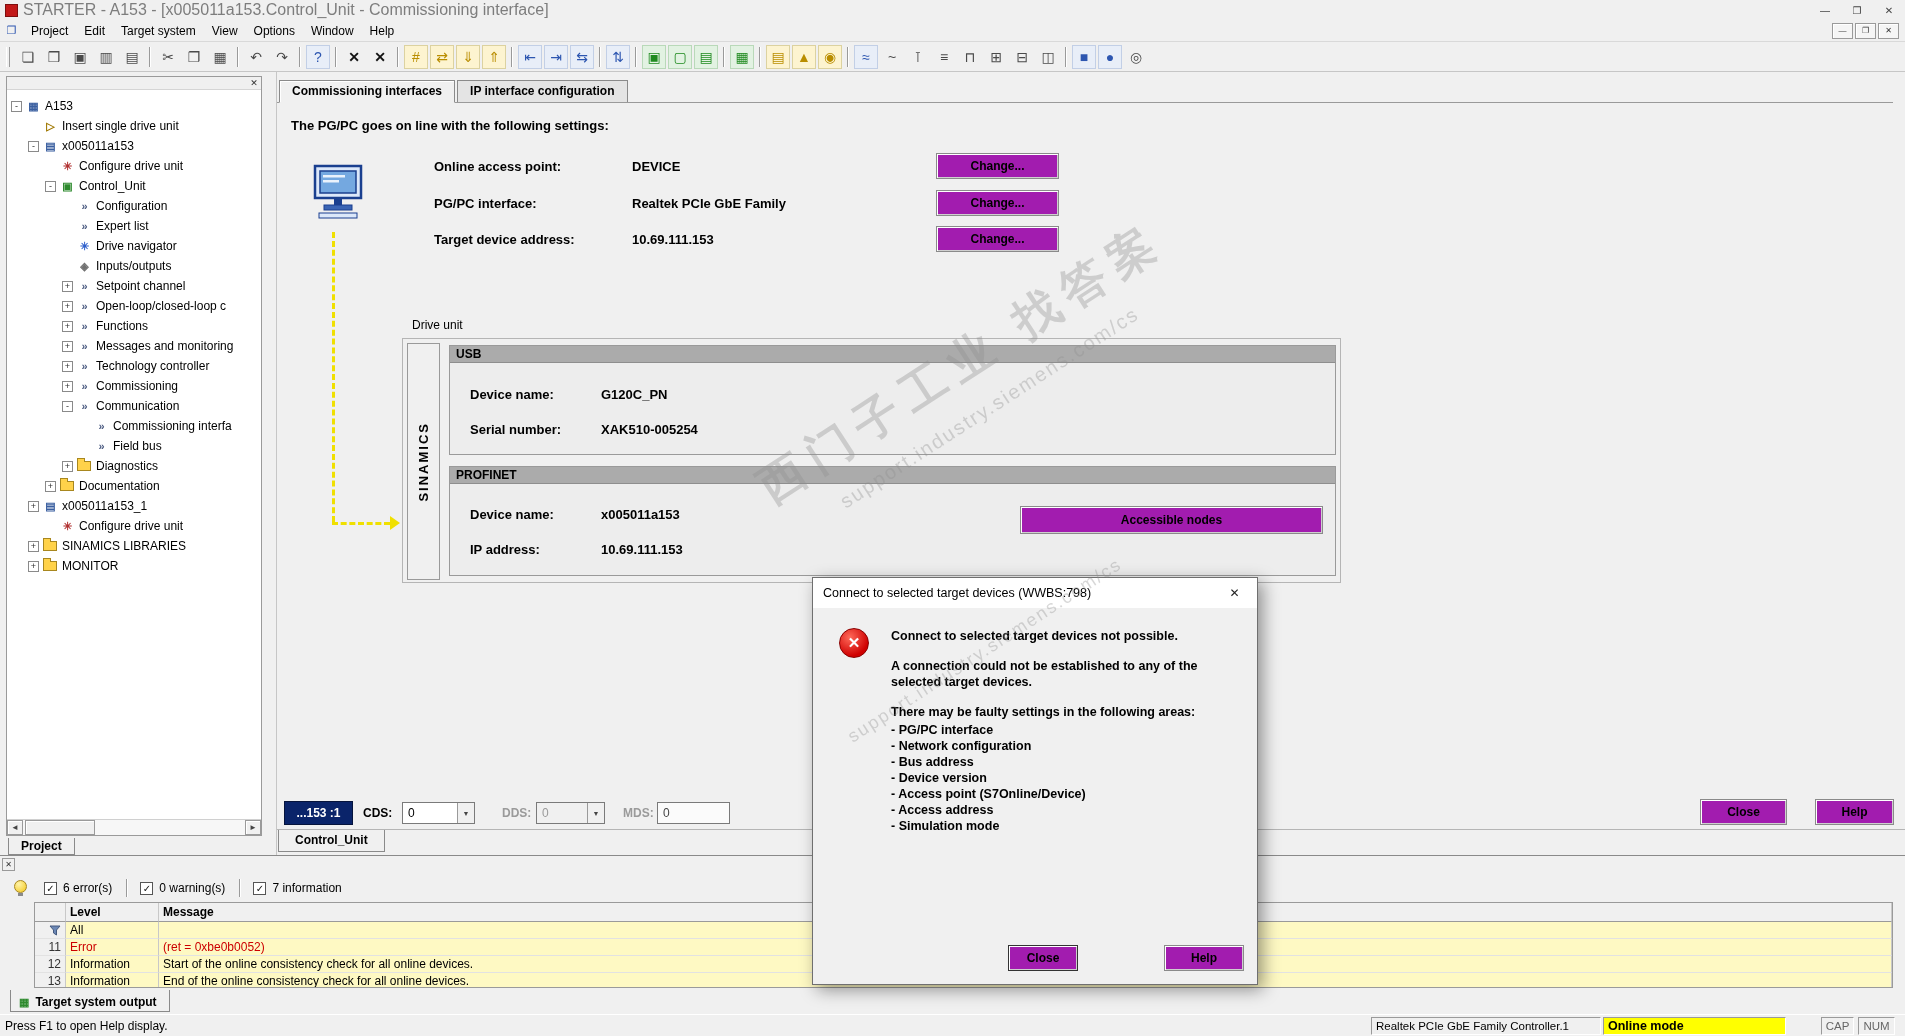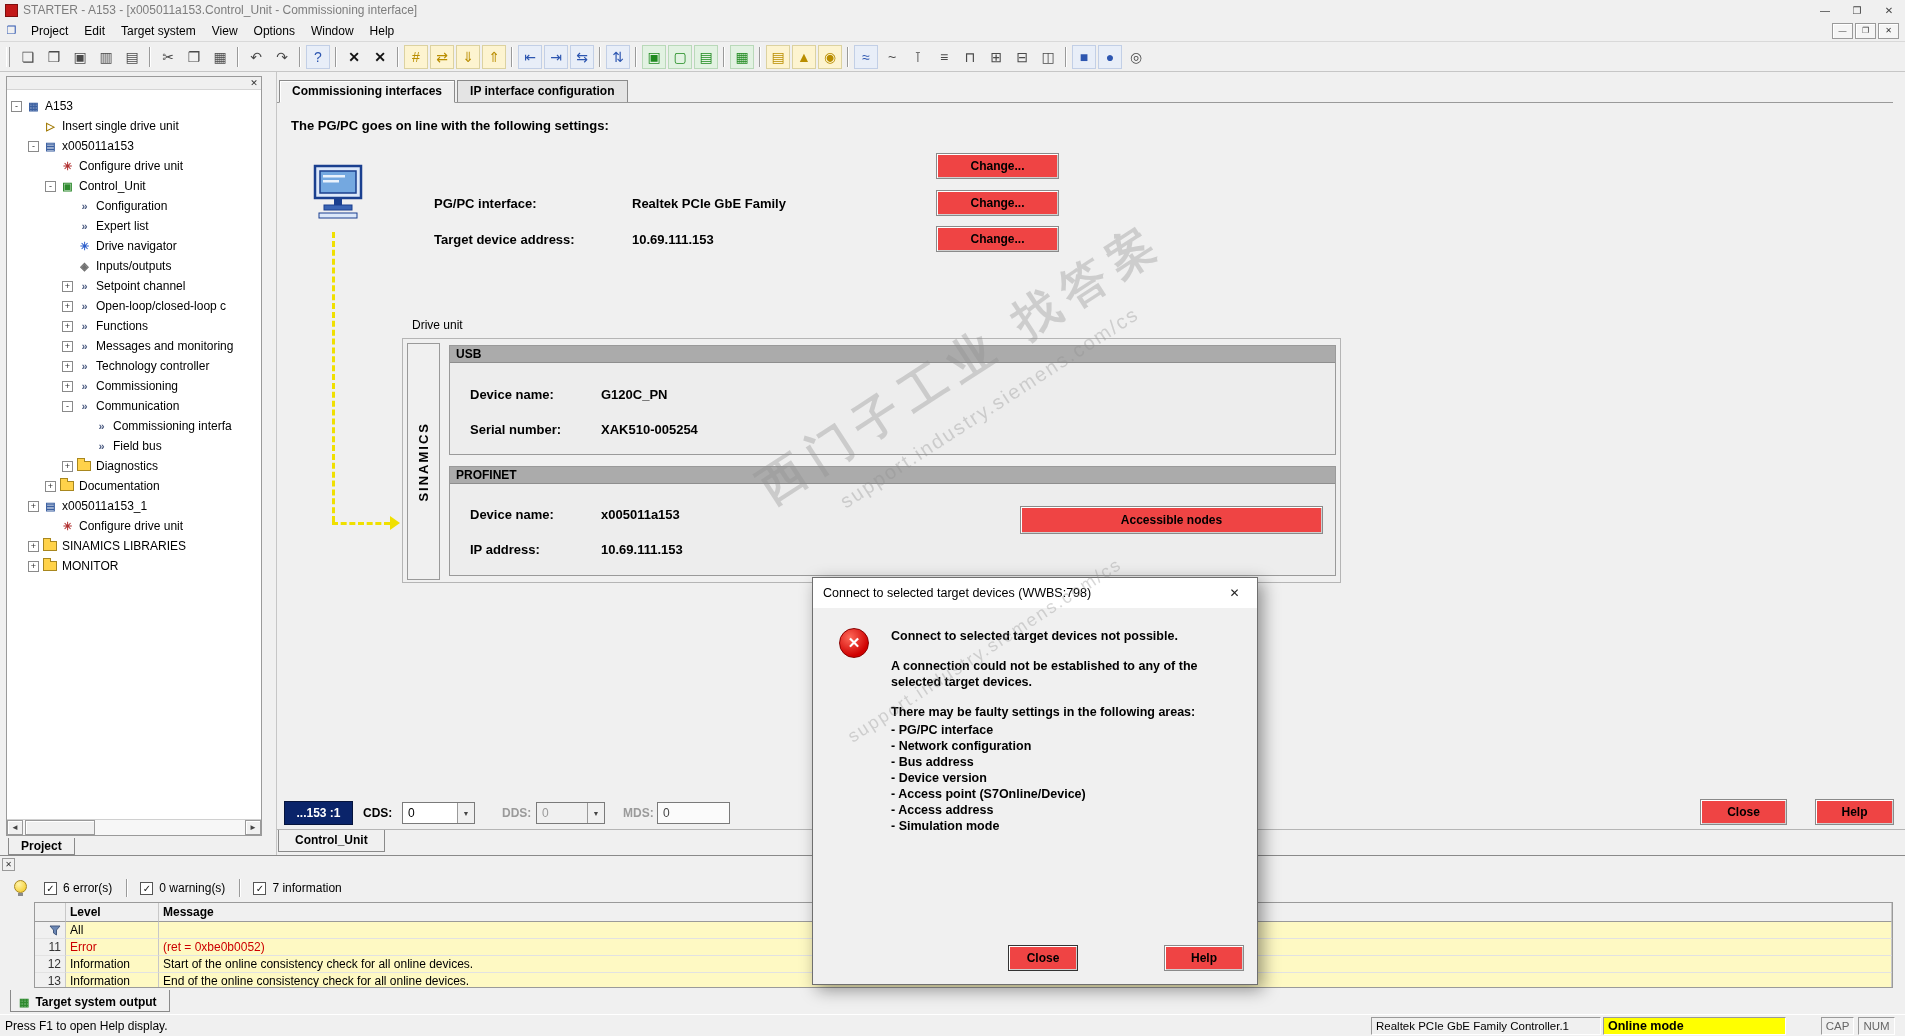--- a/index.html
+++ b/index.html
@@ -4,21 +4,21 @@
 <style>
   * { box-sizing:border-box; }
   html,body { margin:0; padding:0; width:1905px; height:1036px; overflow:hidden;
               font-family:"Liberation Sans", sans-serif; font-size:12px; color:#000; }
   .app { position:absolute; inset:0; width:1905px; height:1036px; background:#f0f0f0; }
 
   
   .titlebar { position:absolute; left:0; top:0; width:100%; height:20px; background:#f0f0f0;
               display:flex; align-items:center; padding-left:5px; }
   .app-logo { width:13px; height:13px; background:#c21919; border:1px solid #7e0f0f; margin-right:5px; flex:none; }
-  .title-text { color:#7d7d7d; font-size:12px; white-space:nowrap; }
+  .title-text { color:#7d7d7d; font-size:16px; white-space:nowrap; }
   .win-btns { margin-left:auto; display:flex; height:100%; }
   .win-btn { width:32px; height:100%; display:flex; align-items:center; justify-content:center;
              color:#444; font-size:10px; cursor:default; }
 
   
   .menubar { position:absolute; left:0; top:20px; width:100%; height:22px; background:#f0f0f0;
              display:flex; align-items:center; padding-left:4px; border-bottom:1px solid #d9d9d9; }
   .doc-icon { width:15px; height:14px; display:inline-flex; align-items:center; justify-content:center;
               color:#2d56b0; font-size:11px; margin-right:4px; }
   .menu-items { display:flex; align-items:center; }
@@ -74,21 +74,21 @@
               border-bottom:1px solid #9a9a9a; display:flex; align-items:flex-end; }
   .tab { border:1px solid #8a8a8a; border-bottom:none; padding:3px 12px 4px; font-weight:bold;
          background:#e4e4e4; margin-right:2px; position:relative; }
   .tab.active { background:#f0f0f0; margin-bottom:-1px; border-bottom:1px solid #f0f0f0;
                 box-shadow:inset 1px 1px 0 #fff; z-index:2; }
   .main-heading { position:absolute; left:14px; top:46px; font-weight:bold; font-size:13px; }
   .pc-icon { position:absolute; left:34px; top:92px; }
   .field-row { position:absolute; left:157px; width:520px; height:26px; display:flex; align-items:center; }
   .flabel { width:198px; font-weight:bold; font-size:13px; }
   .fvalue { font-weight:bold; font-size:13px; }
-  .button { background:#ef4444; border:1px solid #8a8a8a; box-shadow:inset 1px 1px 0 #fff, inset -1px -1px 0 #cfcfcf;
+  .button { background:#a21caf; border:1px solid #8a8a8a; box-shadow:inset 1px 1px 0 #fff, inset -1px -1px 0 #cfcfcf;
             font-family:"Liberation Sans", sans-serif; font-size:12px; font-weight:bold; cursor:default; }
   .change-btn { position:absolute; left:659px; width:123px; height:26px; }
 
   .arrow-v { position:absolute; left:55px; top:160px; height:290px; border-left:3px dashed #f0e000; }
   .arrow-h { position:absolute; left:55px; top:450px; width:58px; border-top:3px dashed #f0e000; }
   .arrow-head { position:absolute; left:113px; top:444px; width:0; height:0;
                 border-left:10px solid #f0e000; border-top:7px solid transparent; border-bottom:7px solid transparent; }
 
   .du-label { position:absolute; left:135px; top:246px; font-size:12px; }
   .du-group { position:absolute; left:125px; top:266px; width:939px; height:245px; border:1px solid #b5b5b5; background:#f0f0f0; }
@@ -430,20 +430,24 @@
         <rect x="23" y="34" width="8" height="7" fill="#1a3f8f"></rect>
         <rect x="13" y="41" width="28" height="5" fill="#3a64b4" stroke="#1a3f8f"></rect>
         <rect x="8" y="49" width="38" height="5" fill="#dce8fa" stroke="#1a3f8f"></rect>
       </svg>
     </div>
 
     <div class="arrow-v"></div>
     <div class="arrow-h"></div>
     <div class="arrow-head"></div>
 
+    <div class="field-row" style="top:81px">
+      <span class="flabel">Online access point:</span>
+      <span class="fvalue">DEVICE</span>
+    </div>
     <button class="button change-btn" style="top:81px">Change...</button>
 
     <div class="field-row" style="top:118px">
       <span class="flabel">PG/PC interface:</span>
       <span class="fvalue">Realtek PCIe GbE Family</span>
     </div>
     <button class="button change-btn" style="top:118px">Change...</button>
 
     <div class="field-row" style="top:154px">
       <span class="flabel">Target device address:</span>

